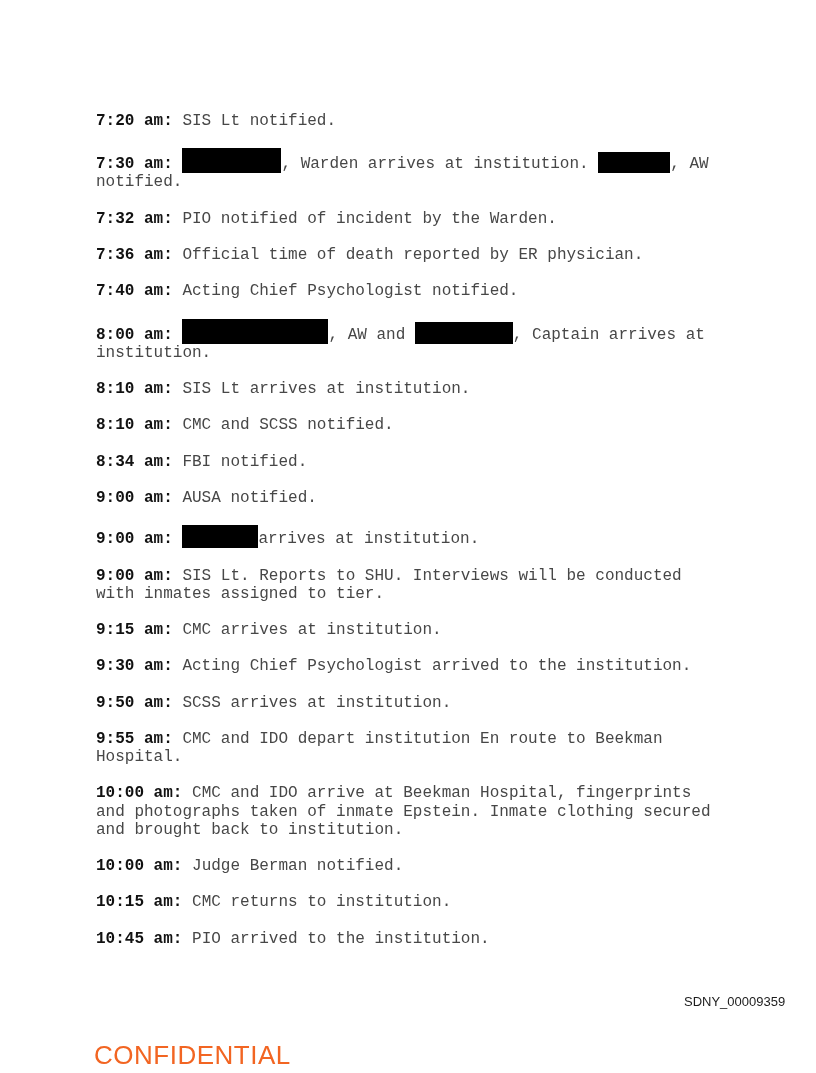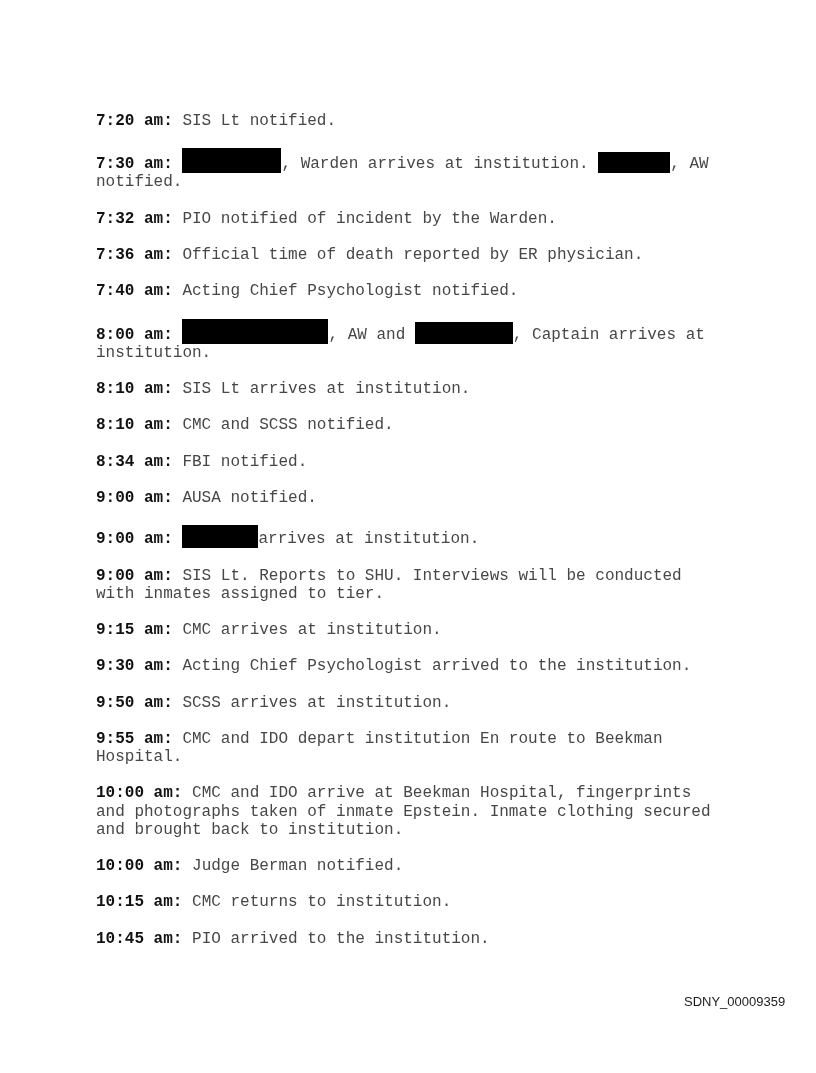--- a/index.html
+++ b/index.html
@@ -61,15 +61,16 @@
     line-height: 1.1;
     color: #1c1c1c;
   }
 </style>
 </head>
 <body>
 
 <div class="page">
   <div class="timeline" id="timeline" style="color: rgb(71, 71, 71);"><p class="entry"><span class="time">7:20 am:</span><span> SIS Lt notified.</span></p><p class="entry"><span class="time">7:30 am:</span><span> </span><span class="redaction" style="width: 99px; height: 25px; background: rgb(0, 0, 0);"></span><span>, Warden arrives at institution. </span><span class="redaction" style="width: 72px; height: 21px; background: rgb(0, 0, 0);"></span><span>, AW notified.</span></p><p class="entry"><span class="time">7:32 am:</span><span> PIO notified of incident by the Warden.</span></p><p class="entry"><span class="time">7:36 am:</span><span> Official time of death reported by ER physician.</span></p><p class="entry"><span class="time">7:40 am:</span><span> Acting Chief Psychologist notified.</span></p><p class="entry"><span class="time">8:00 am:</span><span> </span><span class="redaction" style="width: 146px; height: 25px; background: rgb(0, 0, 0);"></span><span>, AW and </span><span class="redaction" style="width: 98px; height: 22px; background: rgb(0, 0, 0);"></span><span>, Captain arrives at institution.</span></p><p class="entry"><span class="time">8:10 am:</span><span> SIS Lt arrives at institution.</span></p><p class="entry"><span class="time">8:10 am:</span><span> CMC and SCSS notified.</span></p><p class="entry"><span class="time">8:34 am:</span><span> FBI notified.</span></p><p class="entry"><span class="time">9:00 am:</span><span> AUSA notified.</span></p><p class="entry"><span class="time">9:00 am:</span><span> </span><span class="redaction" style="width: 76px; height: 23px; background: rgb(0, 0, 0);"></span><span>arrives at institution.</span></p><p class="entry"><span class="time">9:00 am:</span><span> SIS Lt. Reports to SHU. Interviews will be conducted with inmates assigned to tier.</span></p><p class="entry"><span class="time">9:15 am:</span><span> CMC arrives at institution.</span></p><p class="entry"><span class="time">9:30 am:</span><span> Acting Chief Psychologist arrived to the institution.</span></p><p class="entry"><span class="time">9:50 am:</span><span> SCSS arrives at institution.</span></p><p class="entry"><span class="time">9:55 am:</span><span> CMC and IDO depart institution En route to Beekman Hospital.</span></p><p class="entry"><span class="time">10:00 am:</span><span> CMC and IDO arrive at Beekman Hospital, fingerprints and photographs taken of inmate Epstein. Inmate clothing secured and brought back to institution.</span></p><p class="entry"><span class="time">10:00 am:</span><span> Judge Berman notified.</span></p><p class="entry"><span class="time">10:15 am:</span><span> CMC returns to institution.</span></p><p class="entry"><span class="time">10:45 am:</span><span> PIO arrived to the institution.</span></p></div>
 
+  <div class="confidential" style="color: rgb(242, 101, 34);">CONFIDENTIAL</div>
 
   <div class="bates">SDNY_00009359</div>
 </div>
 
 </body></html>

